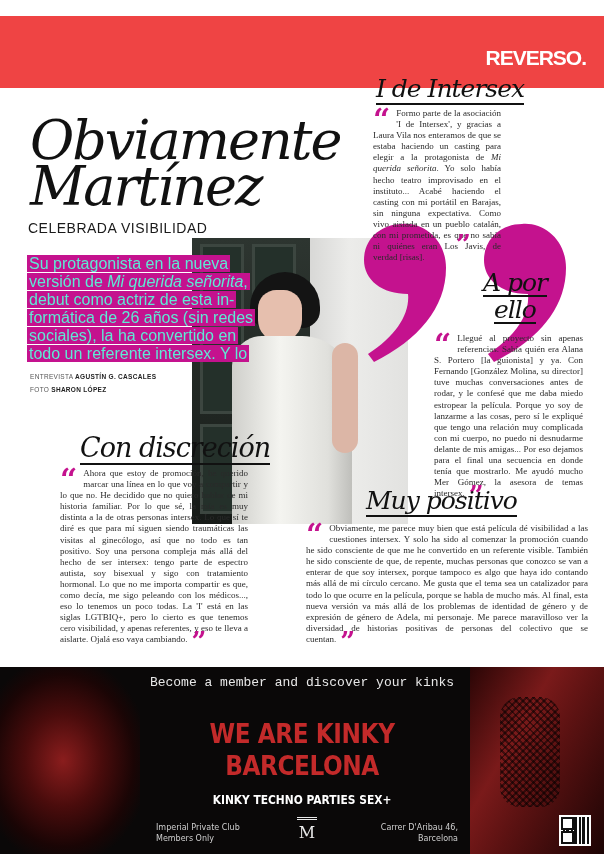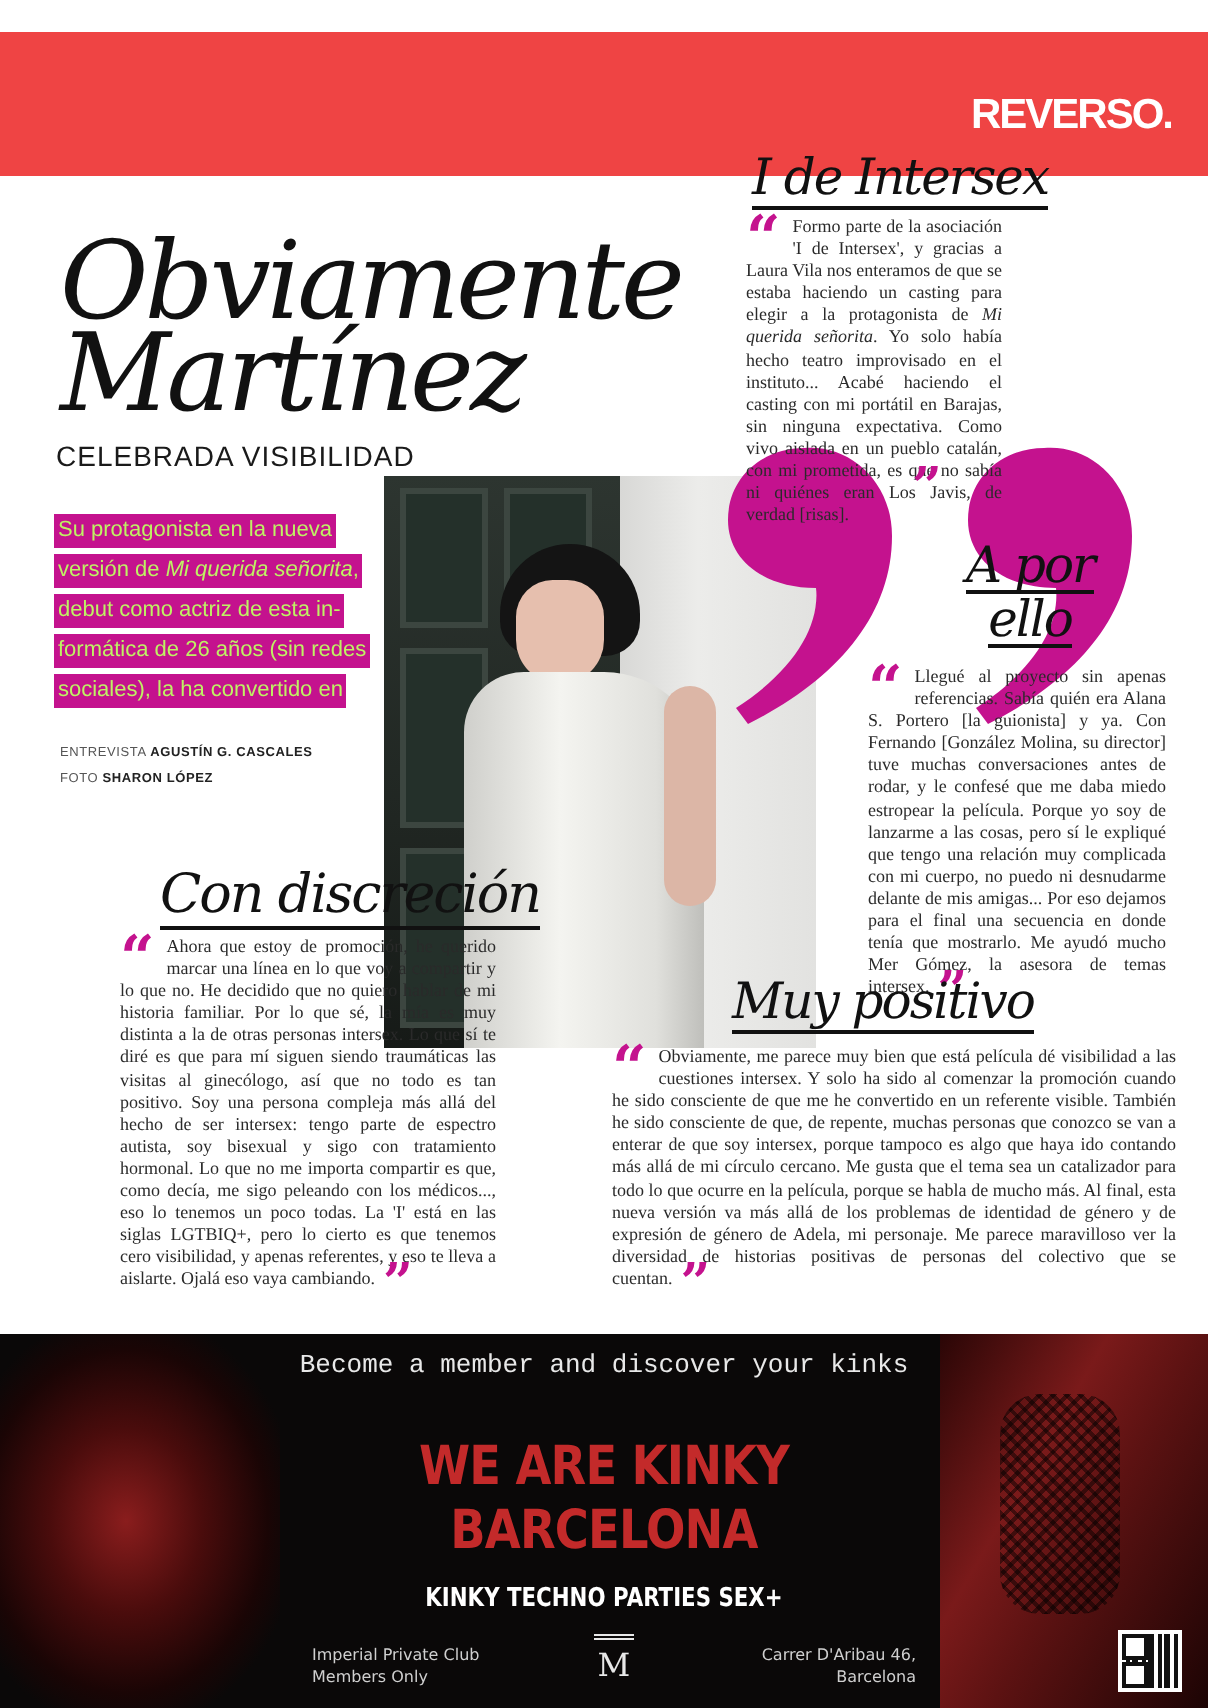--- a/index.html
+++ b/index.html
@@ -16,21 +16,21 @@
   .photo { position: absolute; left: 192px; top: 238px; width: 216px; height: 286px; overflow: hidden; background: #2c302c; z-index: 1; }
   .photo .wall { position: absolute; left: 118px; top: 0; width: 98px; height: 286px; background: linear-gradient(90deg, #d8d8d6, #ececea 40%, #e2e2e0); }
   .photo .door { position: absolute; left: 0; top: 0; width: 118px; height: 286px; background: linear-gradient(180deg, #2d3530, #202622 60%, #161a17); }
   .photo .door .pane { position: absolute; border: 3px solid #3c4640; background: #24302a; }
   .photo .hair { position: absolute; left: 58px; top: 34px; width: 70px; height: 56px; background: #141414; border-radius: 40px 40px 20px 20px; }
   .photo .face { position: absolute; left: 66px; top: 52px; width: 44px; height: 52px; background: #e6bfae; border-radius: 20px 20px 24px 24px; }
   .photo .dress { position: absolute; left: 40px; top: 98px; width: 120px; height: 188px; background: linear-gradient(90deg, #cfcfcb, #f4f4f0 40%, #e0e0dc 80%, #bfbfbb); border-radius: 30px 50px 0 0; }
   .photo .arm { position: absolute; left: 140px; top: 105px; width: 26px; height: 110px; background: #dcb6a6; border-radius: 14px; }
 
   .deck { position: absolute; left: 27px; top: 255px; width: 165px; z-index: 4; }
-  .deck .line { display: inline-block; background: #c4128e; color: #bef264; font-family: "Liberation Sans", sans-serif; font-size: 11px; line-height: 17px; padding: 0 2px; margin-bottom: 1px; white-space: nowrap; }
+  .deck .line { display: inline-block; background: #c4128e; color: #5eead4; font-family: "Liberation Sans", sans-serif; font-size: 16px; line-height: 17px; padding: 0 2px; margin-bottom: 1px; white-space: nowrap; }
   .deck .line i { font-style: italic; }
   .credits { position: absolute; left: 30px; top: 370px; font-family: "Liberation Sans", sans-serif; font-size: 6.5px; line-height: 13px; color: #555; letter-spacing: 0.3px; }
   .credits b { color: #222; font-weight: 700; }
 
   .bigquote { position: absolute; z-index: 2; }
 
   .sec-head { position: absolute; font-family: "DejaVu Serif", serif; font-style: italic; color: #111; font-weight: 300; letter-spacing: -1px; border-bottom: 2px solid #111; line-height: 1; padding-bottom: 2px; background: transparent; z-index: 6; }
   .col { position: absolute; font-family: "Liberation Serif", serif; font-size: 9px; line-height: 11.1px; color: #2a2a2a; text-align: justify; z-index: 6; }
   .q-open { color: #c4128e; font-weight: 700; font-size: 30px; line-height: 20px; float: left; margin: 2px 6px 0 0; height: 18px; font-family: "DejaVu Serif", serif; }
   .q-close { color: #c4128e; font-weight: 700; font-size: 26px; line-height: 8px; vertical-align: -8px; font-family: "DejaVu Serif", serif; margin-left: 4px; }
@@ -77,21 +77,21 @@
   <div class="dress"></div>
   <div class="arm"></div>
 </div>
 
 <div class="deck">
   <span class="line">Su protagonista en la nueva</span><br>
   <span class="line"><span>versión de </span><i>Mi querida señorita</i><span>,</span></span><br>
   <span class="line">debut como actriz de esta in-</span><br>
   <span class="line">formática de 26 años (sin redes</span><br>
   <span class="line">sociales), la ha convertido en</span><br>
-  <br>
+  <span class="line">todo un referente intersex. Y lo</span><br>
 </div>
 
 <div class="credits">
   <div><span>ENTREVISTA</span> <b>AGUSTÍN G. CASCALES</b></div>
   <div><span>FOTO</span> <b>SHARON LÓPEZ</b></div>
 </div>
 
 <svg class="bigquote" style="left:362px;top:222px;" width="210" height="142" viewBox="0 0 210 142">
   <path d="M40 2 C62 0 84 18 84 46 C84 86 56 118 12 140 L6 132 C34 114 48 92 46 72 C20 72 2 58 2 38 C2 16 20 2 40 2 Z" fill="#c4128e"></path>
   <path d="M160 2 C182 0 204 18 204 46 C204 86 176 118 132 140 L126 132 C154 114 168 92 166 72 C140 72 122 58 122 38 C122 16 140 2 160 2 Z" fill="#c4128e"></path>

